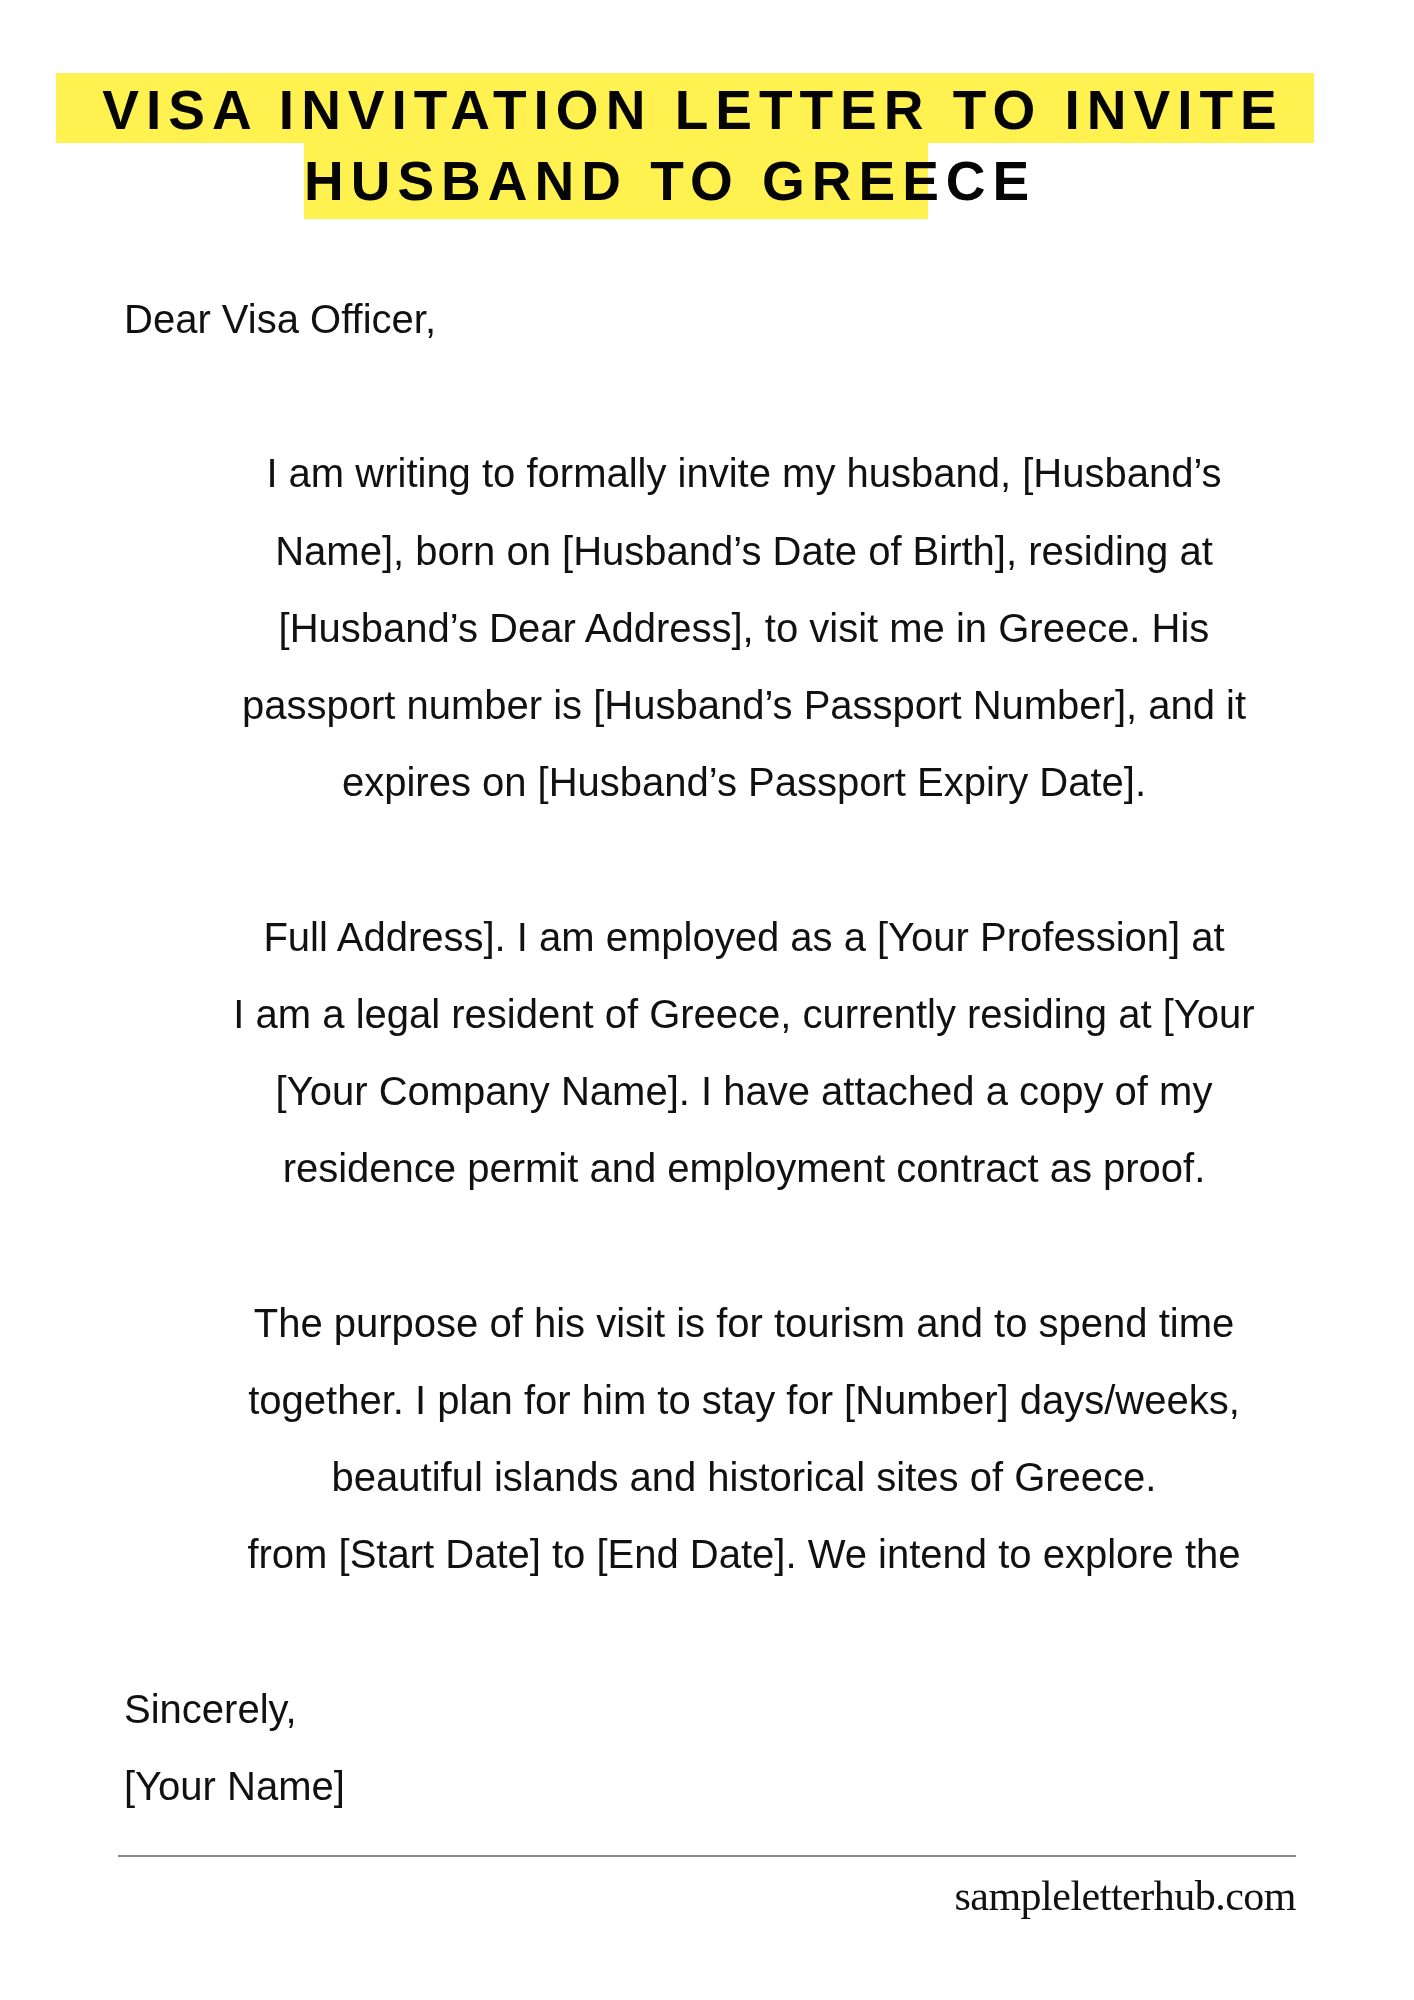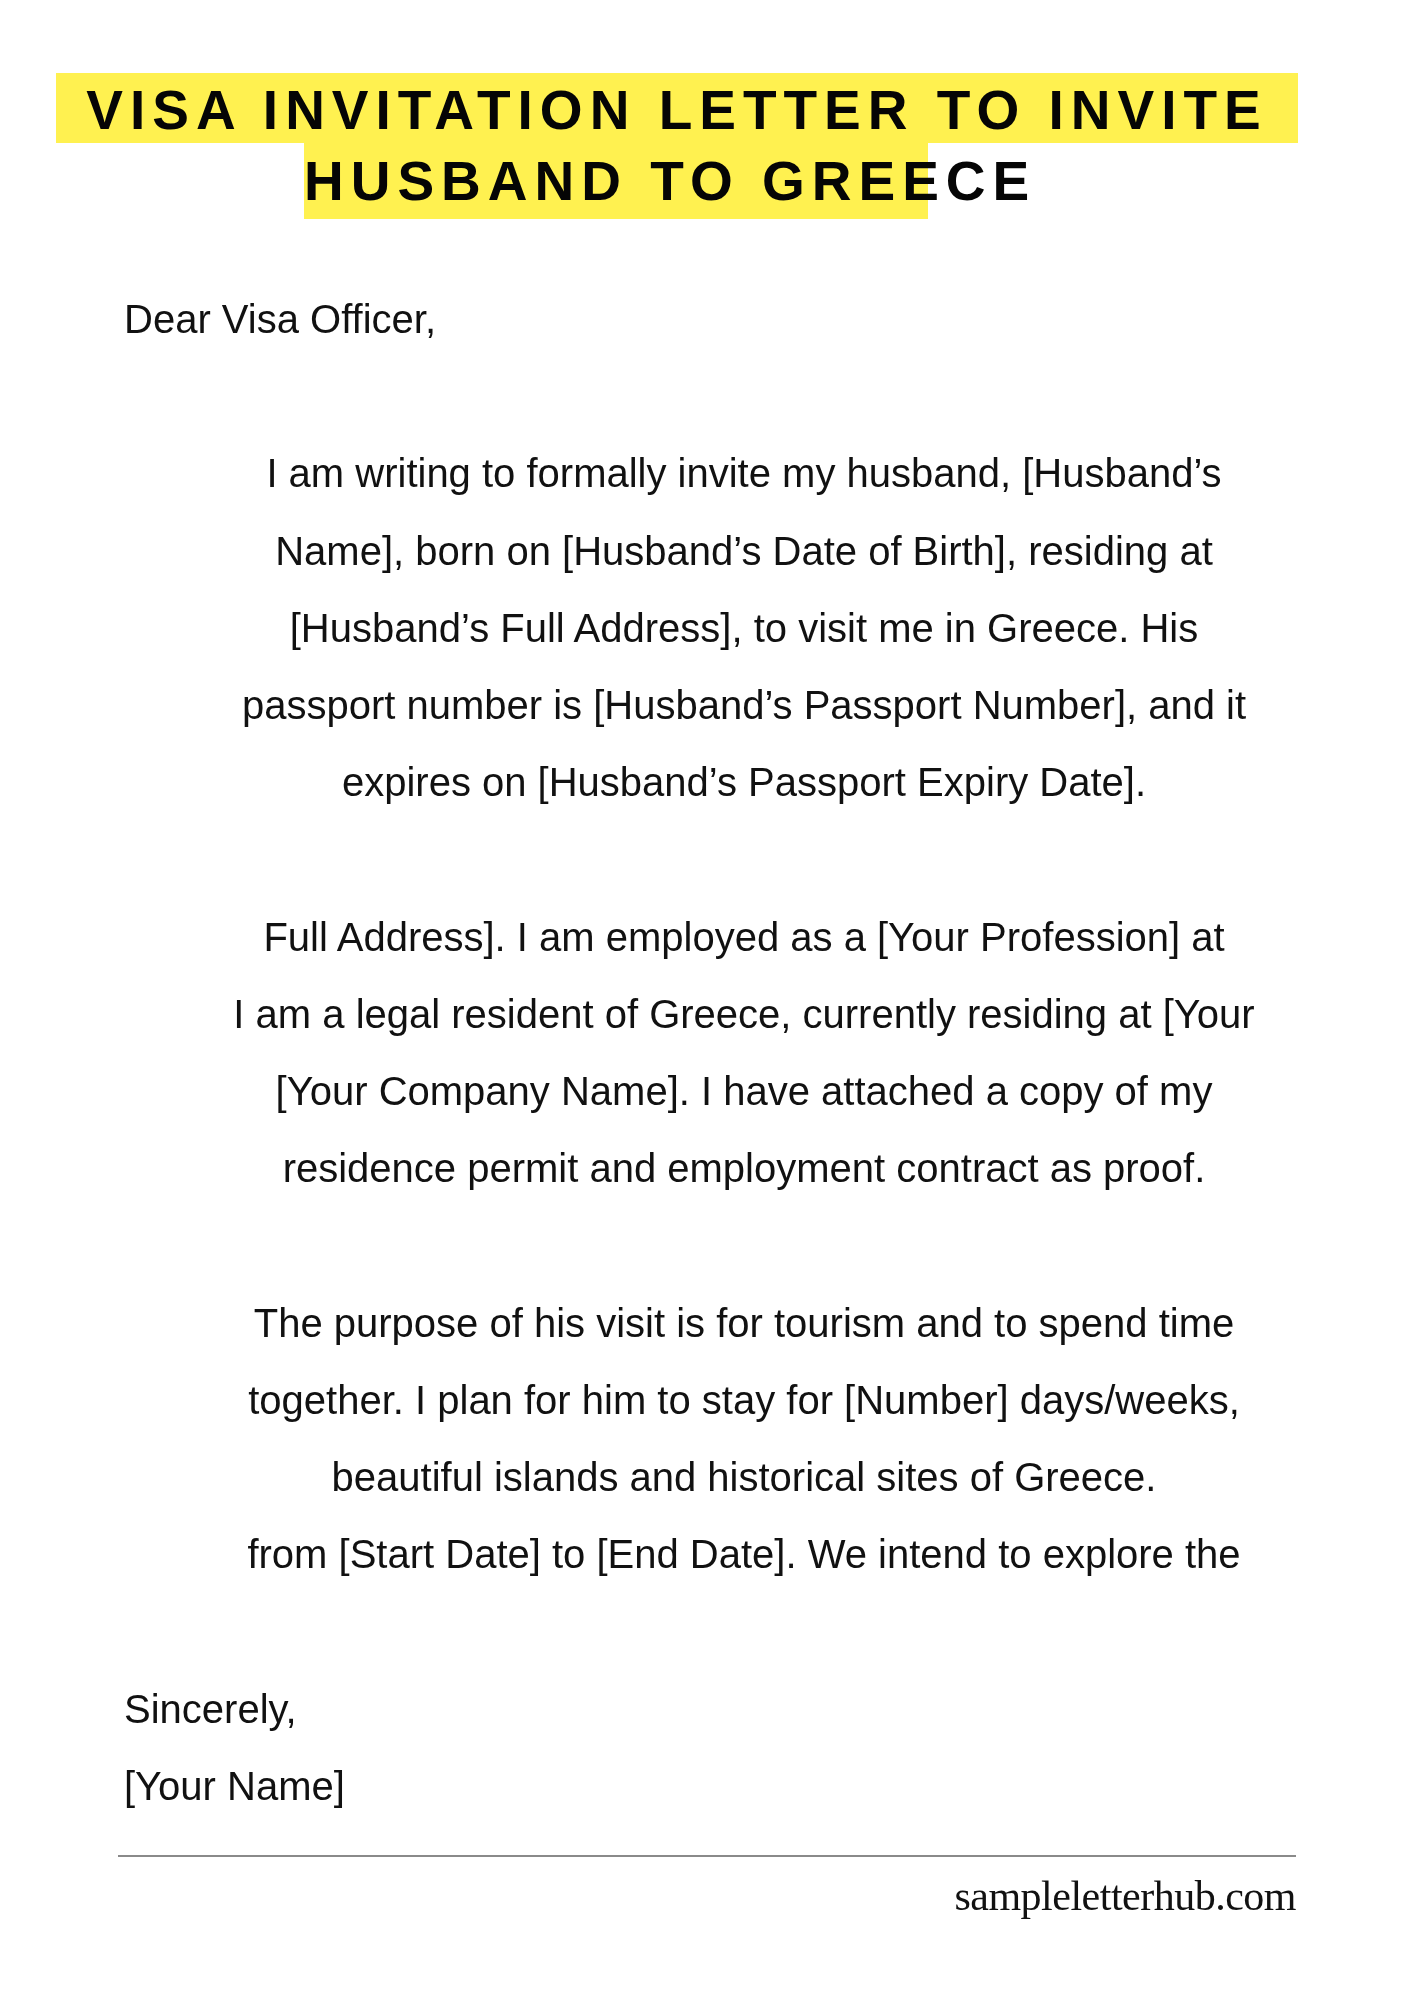--- a/index.html
+++ b/index.html
@@ -30,20 +30,21 @@
       margin: 0 auto;
       background: #FFF150;
       color: #050505;
       white-space: nowrap;
     }
     .title-line-1 {
       width: 1242px;
       height: 70px;
       line-height: 74px;
       margin-left: 56px;
+      padding-left: 16px;
     }
     .title-line-2 {
       width: 624px;
       height: 76px;
       line-height: 76px;
       margin-left: 304px;
     }
     .letter-body {
       position: absolute;
       left: 124px;
@@ -92,21 +93,21 @@
   <span class="title-line title-line-2">HUSBAND TO GREECE</span>
 </header>
 
 <main class="letter-body">
   <p>Dear Visa Officer,</p>
   <div class="para-gap"></div>
 
   <p>
     <span class="line">I am writing to formally invite my husband, [Husband’s</span>
     <span class="line">Name], born on [Husband’s Date of Birth], residing at</span>
-    <span class="line">[Husband’s Full Address], to visit me in Greece. His</span>
+    <span class="line">[Husband’s Dear Address], to visit me in Greece. His</span>
     <span class="line">passport number is [Husband’s Passport Number], and it</span>
     <span class="line">expires on [Husband’s Passport Expiry Date].</span>
   </p>
   <div class="para-gap"></div>
 
   <p>
     <span class="line">Full Address]. I am employed as a [Your Profession] at</span>
     <span class="line">I am a legal resident of Greece, currently residing at [Your</span>
     <span class="line">[Your Company Name]. I have attached a copy of my</span>
     <span class="line">residence permit and employment contract as proof.</span>

